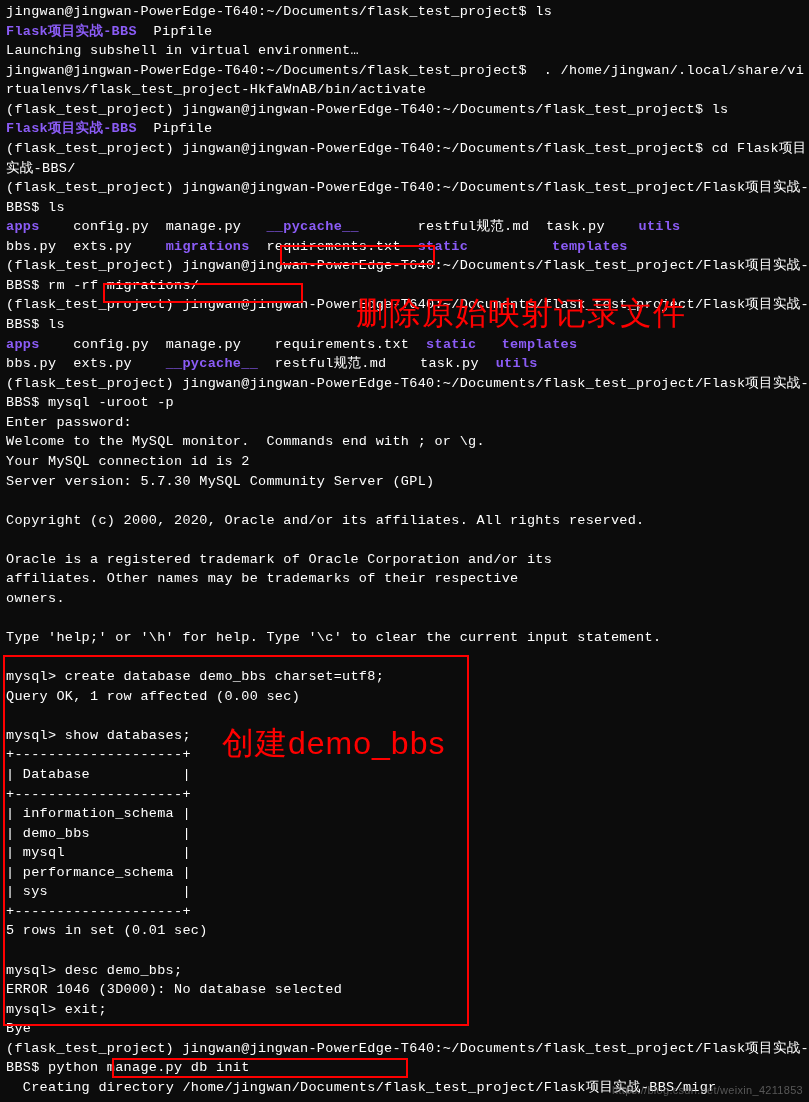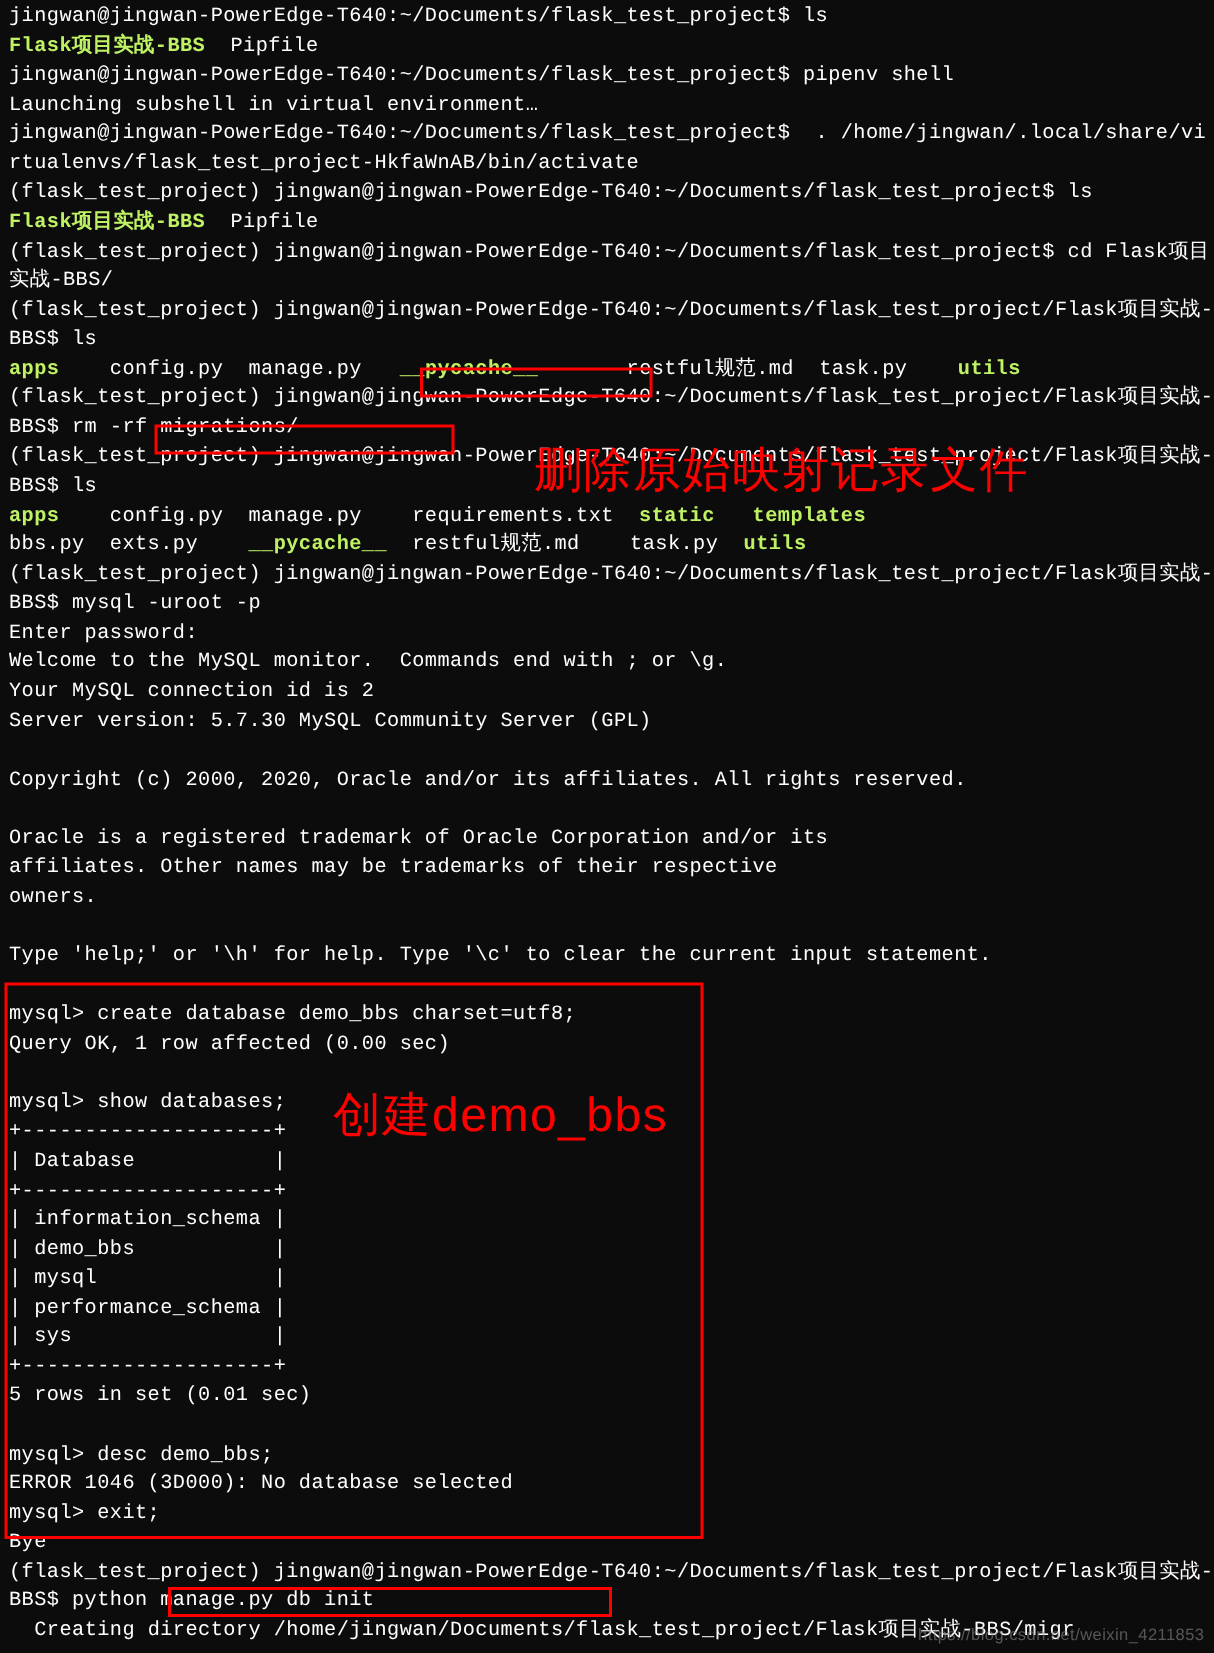--- a/index.html
+++ b/index.html
@@ -17,21 +17,21 @@
       position: relative;
       overflow: hidden;
       line-height: 1.45;
       padding: 2px 0 0 6px;
       letter-spacing: 0.3px;
     }
     .line {
       white-space: pre-wrap;
       word-break: break-all;
     }
-    .cyan { color: #bef264; font-weight: bold; }
+    .cyan { color: #8b5cf6; font-weight: bold; }
     .white { color: #ffffff; }
     .box-red {
       border: 2px solid #ff0000;
       position: absolute;
       pointer-events: none;
     }
     .annotation {
       position: absolute;
       color: #ff0000;
       font-family: 'SimSun', 'Microsoft YaHei', sans-serif;
@@ -48,28 +48,28 @@
       font-family: Liberation Sans, sans-serif;
       opacity: 0.6;
     }
   </style>
 </head>
 <body>
 
 <div id="terminal">
     <div class="line"><span class="white">jingwan@jingwan-PowerEdge-T640:~/Documents/flask_test_project$ ls</span></div>
     <div class="line"><span class="cyan">Flask项目实战-BBS</span><span class="white">  Pipfile</span></div>
-    <div class="line"><span class="white">jingwan@jingwan-PowerEdge-T640:~/Documents/flask_test_project$ pipenv shell</span></div>
     <div class="line"><span class="white">Launching subshell in virtual environment…</span></div>
     <div class="line"><span class="white">jingwan@jingwan-PowerEdge-T640:~/Documents/flask_test_project$  . /home/jingwan/.local/share/virtualenvs/flask_test_project-HkfaWnAB/bin/activate</span></div>
     <div class="line"><span class="white">(flask_test_project) jingwan@jingwan-PowerEdge-T640:~/Documents/flask_test_project$ ls</span></div>
     <div class="line"><span class="cyan">Flask项目实战-BBS</span><span class="white">  Pipfile</span></div>
     <div class="line"><span class="white">(flask_test_project) jingwan@jingwan-PowerEdge-T640:~/Documents/flask_test_project$ cd Flask项目实战-BBS/</span></div>
     <div class="line"><span class="white">(flask_test_project) jingwan@jingwan-PowerEdge-T640:~/Documents/flask_test_project/Flask项目实战-BBS$ ls</span></div>
     <div class="line"><span class="cyan">apps</span><span class="white">    config.py  manage.py   </span><span class="cyan">__pycache__</span><span class="white">       restful规范.md  task.py    </span><span class="cyan">utils</span></div>
+    <div class="line"><span class="white">bbs.py  exts.py    </span><span class="cyan">migrations</span><span class="white">  requirements.txt  </span><span class="cyan">static</span><span class="white">          </span><span class="cyan">templates</span></div>
     <div class="line"><span class="white">(flask_test_project) jingwan@jingwan-PowerEdge-T640:~/Documents/flask_test_project/Flask项目实战-BBS$ rm -rf migrations/</span></div>
     <div class="line"><span class="white">(flask_test_project) jingwan@jingwan-PowerEdge-T640:~/Documents/flask_test_project/Flask项目实战-BBS$ ls</span></div>
     <div class="line"><span class="cyan">apps</span><span class="white">    config.py  manage.py    requirements.txt  </span><span class="cyan">static</span><span class="white">   </span><span class="cyan">templates</span></div>
     <div class="line"><span class="white">bbs.py  exts.py    </span><span class="cyan">__pycache__</span><span class="white">  restful规范.md    task.py  </span><span class="cyan">utils</span></div>
     <div class="line"><span class="white">(flask_test_project) jingwan@jingwan-PowerEdge-T640:~/Documents/flask_test_project/Flask项目实战-BBS$ mysql -uroot -p</span></div>
     <div class="line"><span class="white">Enter password:</span></div>
     <div class="line"><span class="white">Welcome to the MySQL monitor.  Commands end with ; or \g.</span></div>
     <div class="line"><span class="white">Your MySQL connection id is 2</span></div>
     <div class="line"><span class="white">Server version: 5.7.30 MySQL Community Server (GPL)</span></div>
     <div class="line"><span class="white"> </span></div>

